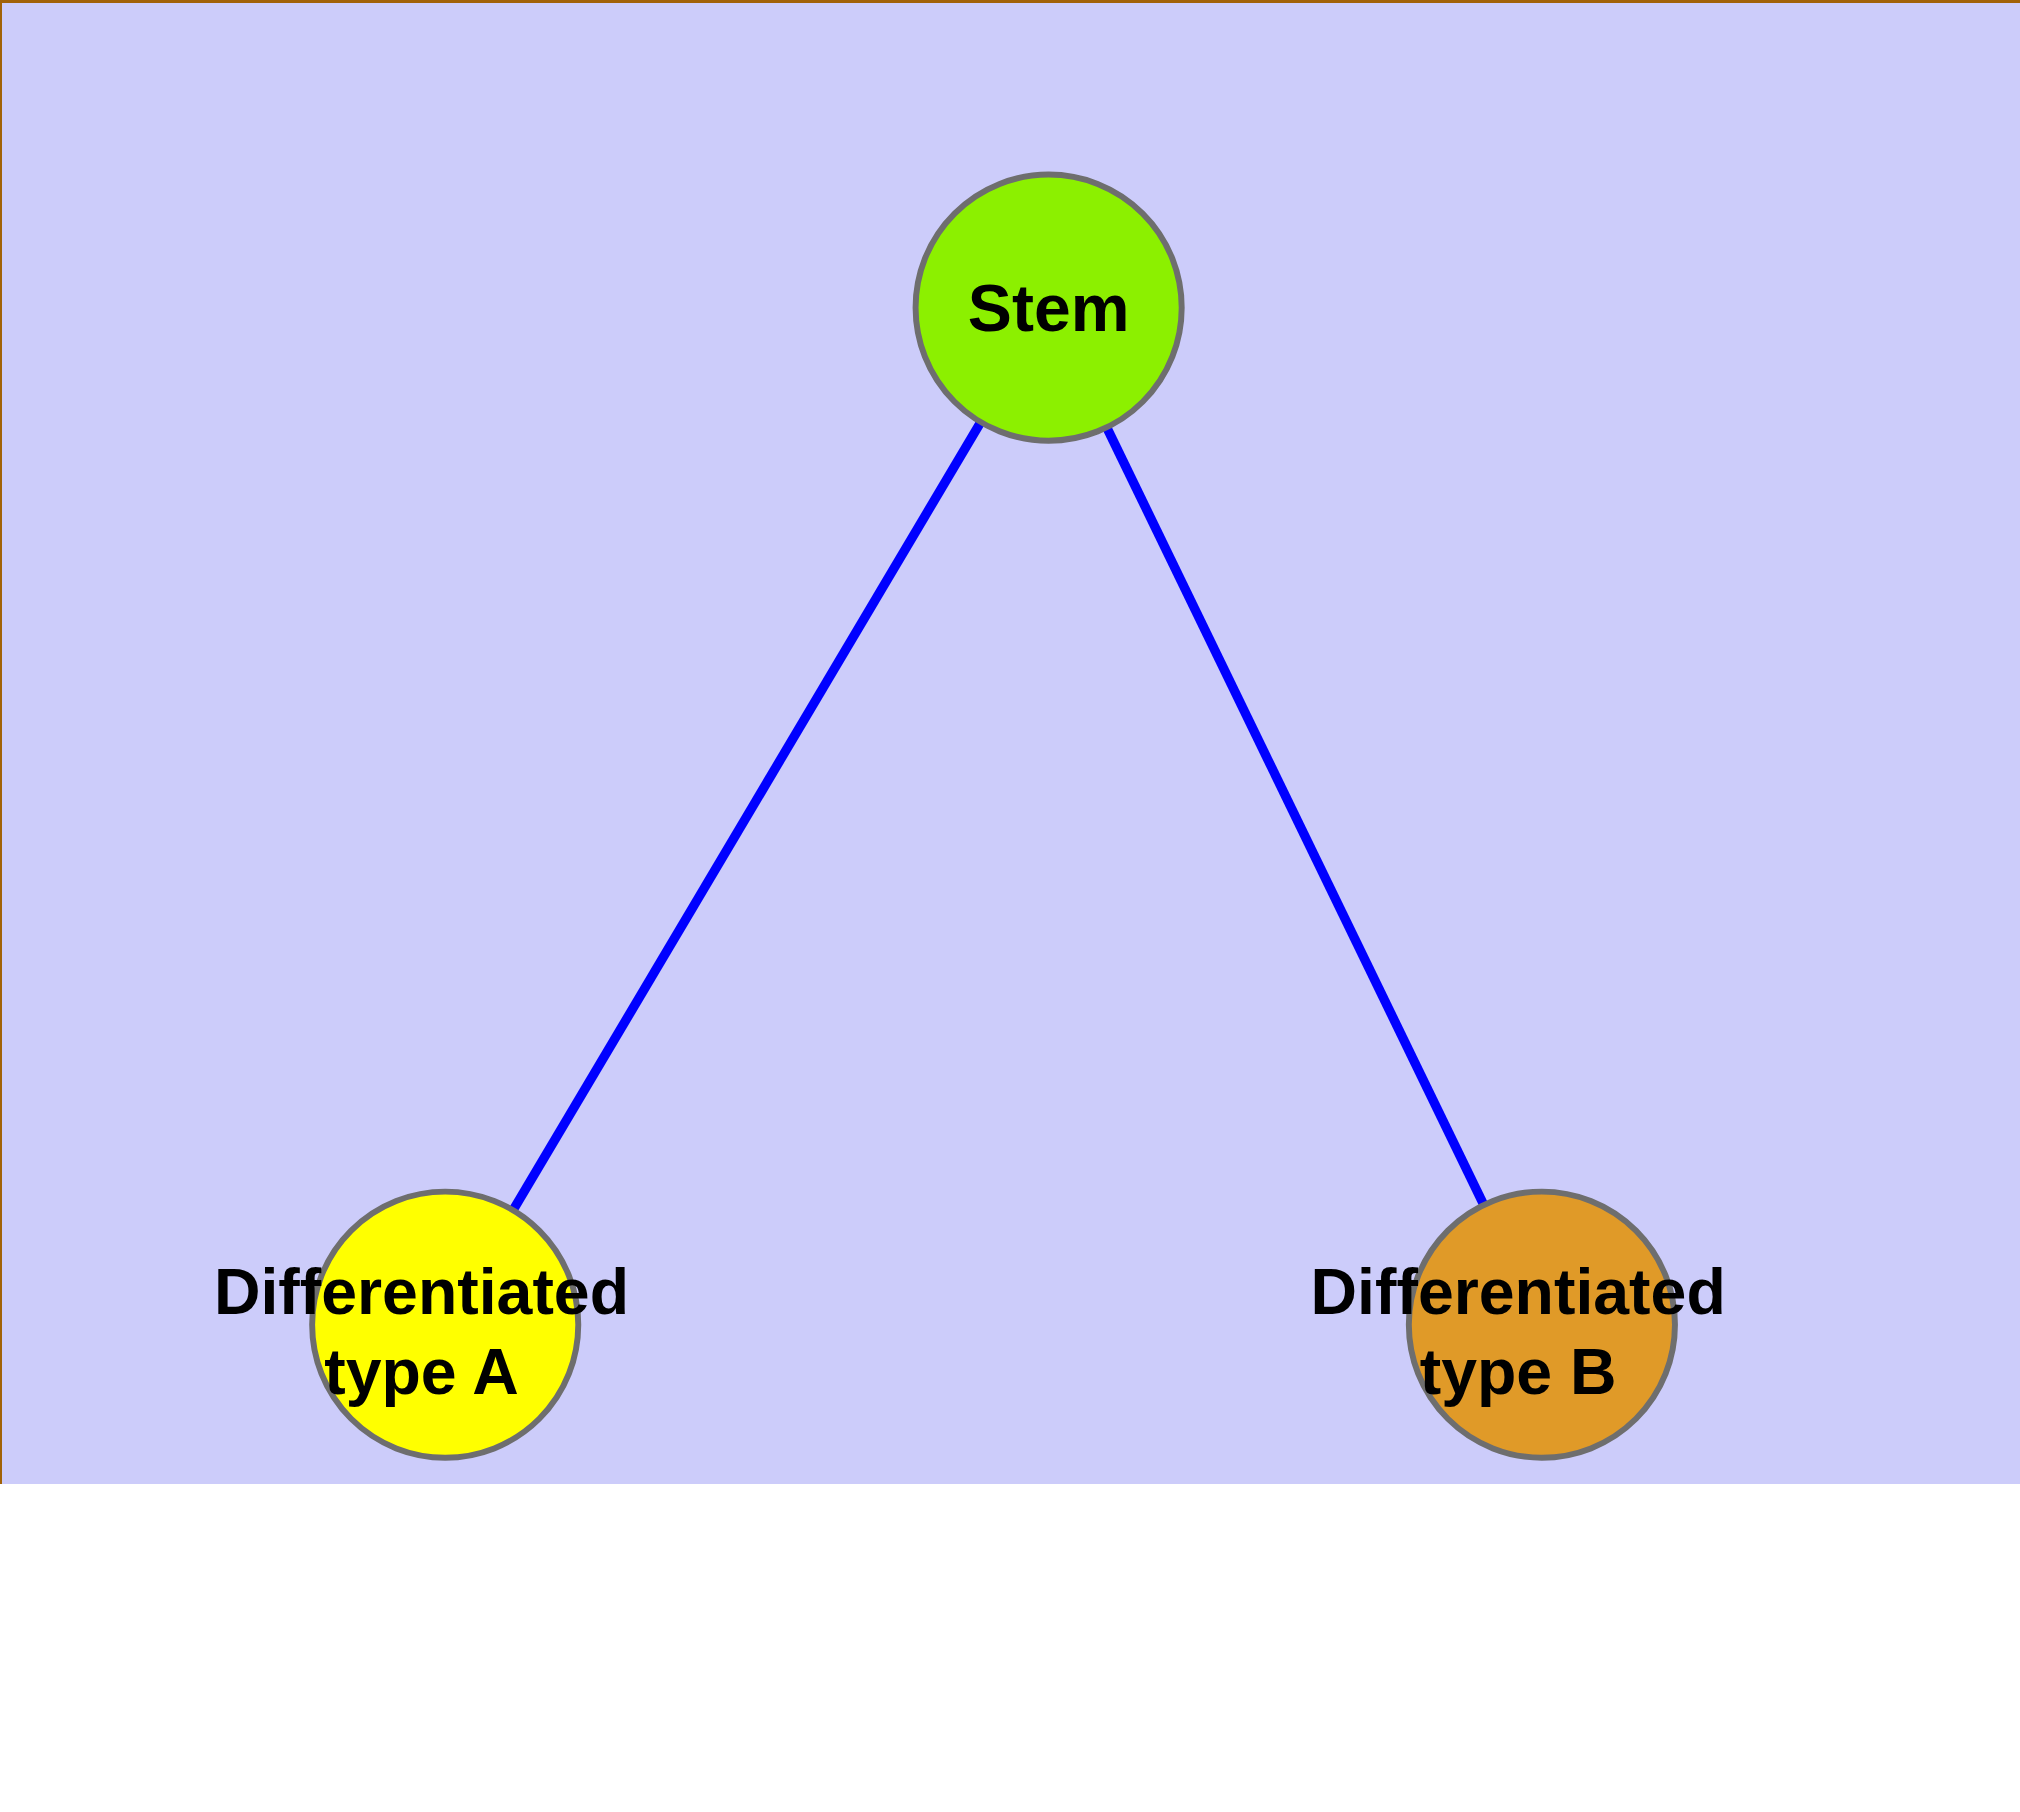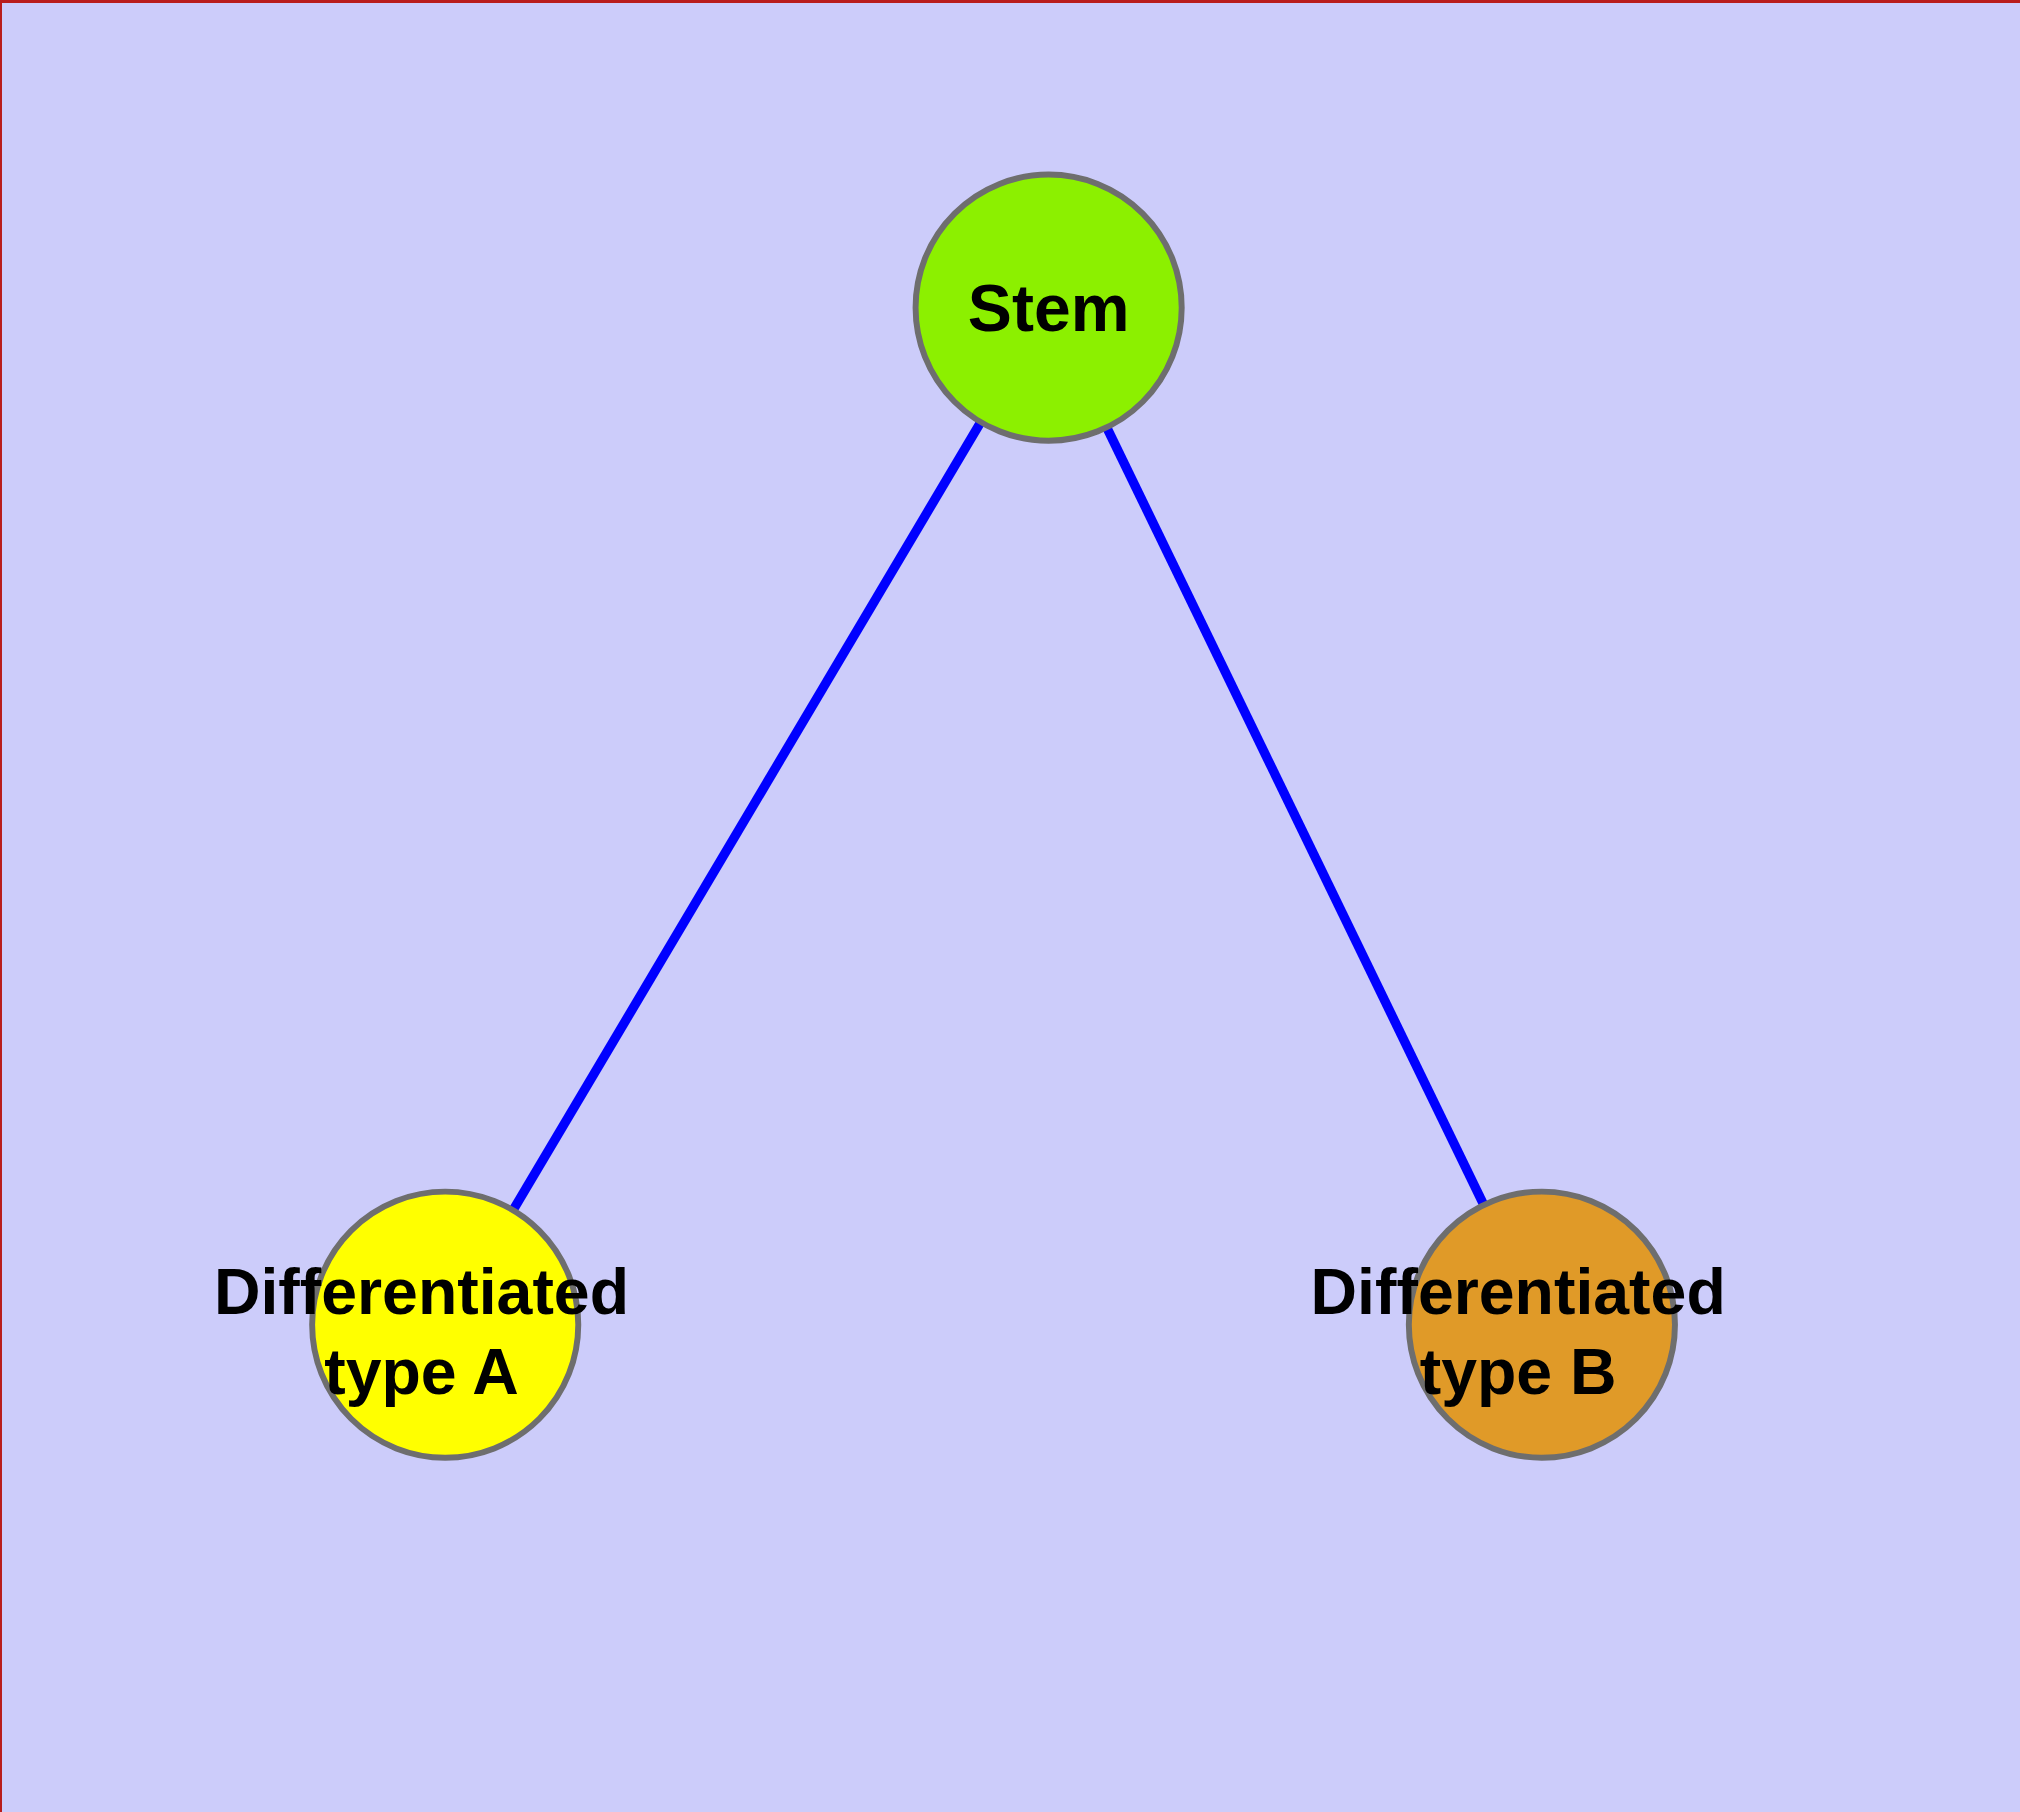--- a/index.html
+++ b/index.html
@@ -4,22 +4,22 @@
 <title>Cell Differentiation Graph</title>
 <style>
   html, body {
     margin: 0;
     padding: 0;
     background: #ffffff;
   }
   #canvas {
     position: relative;
     width: 2021px;
-    height: 1812px;
-    background: #b91c1c;
+    height: 1484px;
+    background: #a16207;
     overflow: hidden;
     font-family: "Liberation Sans", sans-serif;
   }
   #plot-area {
     position: absolute;
     left: 1.7px;
     top: 2.5px;
     width: 2019px;
     height: 1810px;
     background: #ccccfa;

